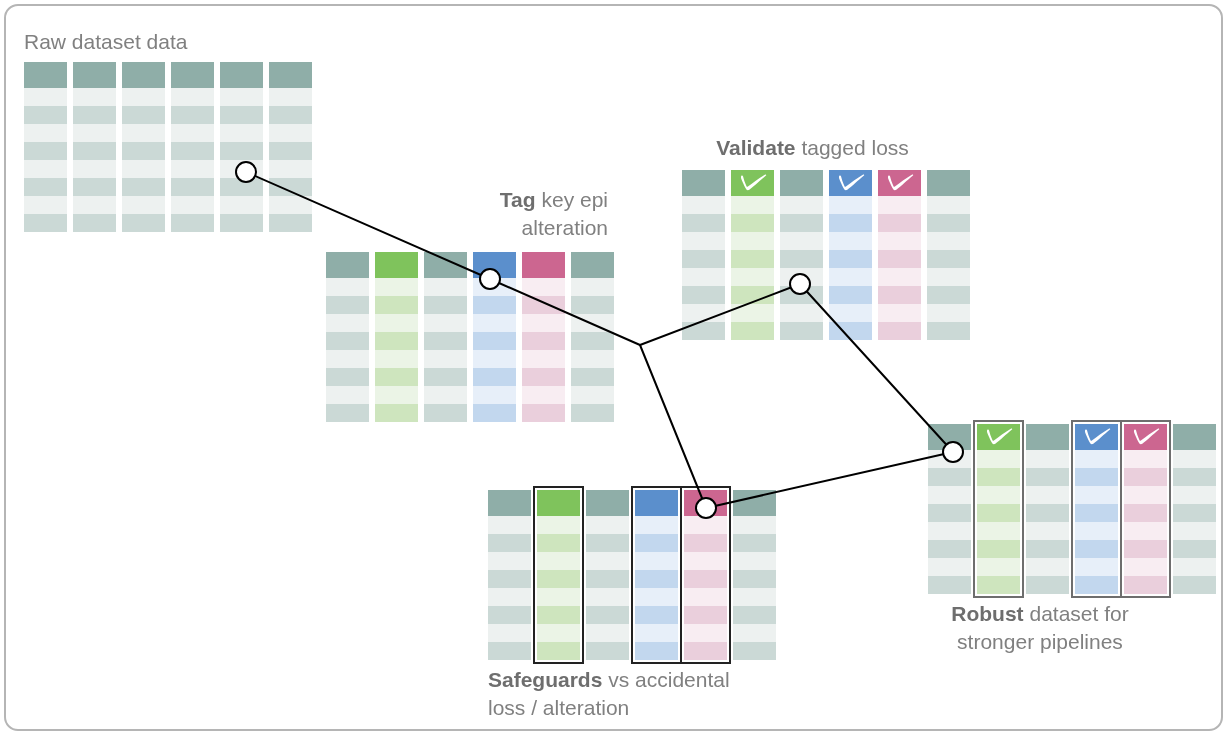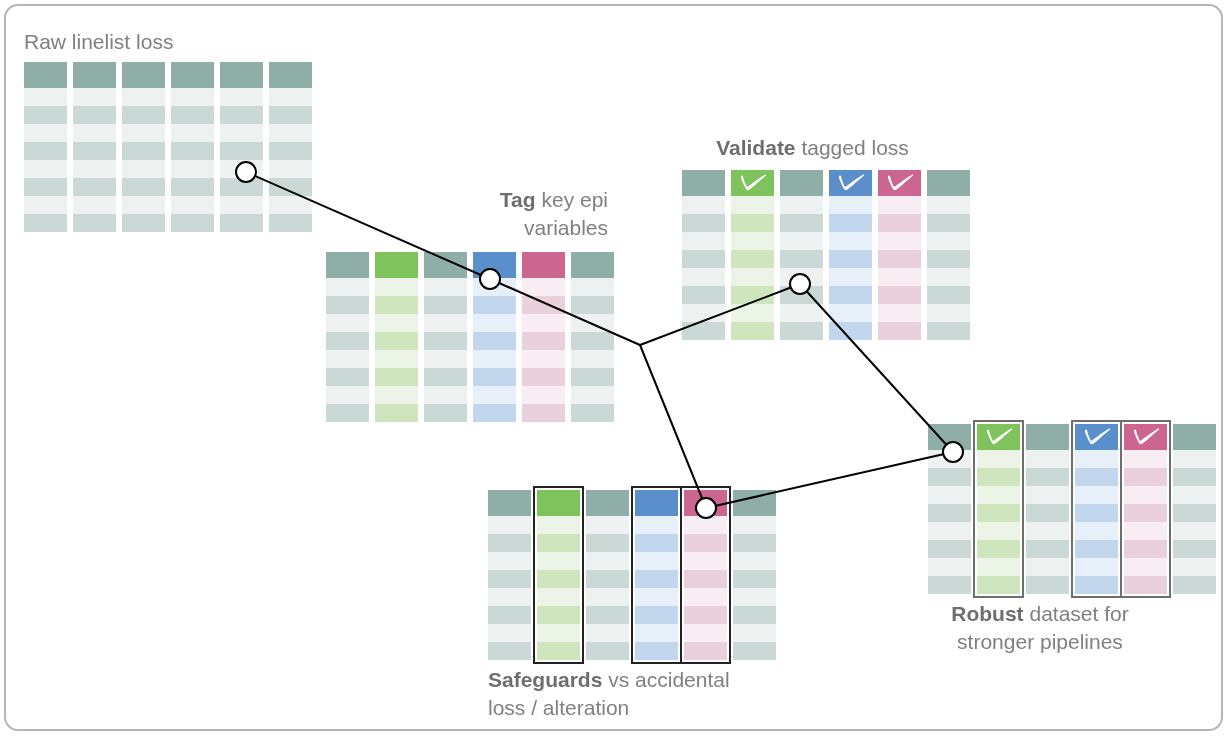--- a/index.html
+++ b/index.html
@@ -534,23 +534,23 @@
               <div class="cell body" style="height: 18px; background: rgb(203, 217, 214);"></div>
               <div class="cell body" style="height: 18px; background: rgb(237, 241, 240);"></div>
               <div class="cell body" style="height: 18px; background: rgb(203, 217, 214);"></div>
             </div>
           </div>
         </div>
       </div>
     </div>
 
   <div id="captions-layer">
-      <div class="caption align-left" style="left: 24px; top: 28px; width: 330px;"><span>Raw linelist loss</span></div>
+      <div class="caption align-left" style="left: 24px; top: 28px; width: 330px;"><span>Raw dataset data</span></div>
       <div class="caption align-right" style="left: 328px; top: 186px; width: 280px;"><b>Tag</b><span> key epi
-variables</span></div>
+alteration</span></div>
       <div class="caption align-center" style="left: 660px; top: 134px; width: 305px;"><b>Validate</b><span> tagged loss</span></div>
       <div class="caption align-left" style="left: 488px; top: 666px; width: 300px;"><b>Safeguards</b><span> vs accidental
 loss / alteration</span></div>
       <div class="caption align-center" style="left: 900px; top: 600px; width: 280px;"><b>Robust</b><span> dataset for
 stronger pipelines</span></div>
     </div>
 
   <svg id="connector-layer" viewBox="0 0 1232 740" width="1232" height="740">
       <polyline points="246,172 490,279" fill="none" stroke="#000000" stroke-width="2" stroke-linecap="round" stroke-linejoin="round"></polyline>
       <polyline points="490,279 640,345" fill="none" stroke="#000000" stroke-width="2" stroke-linecap="round" stroke-linejoin="round"></polyline>

